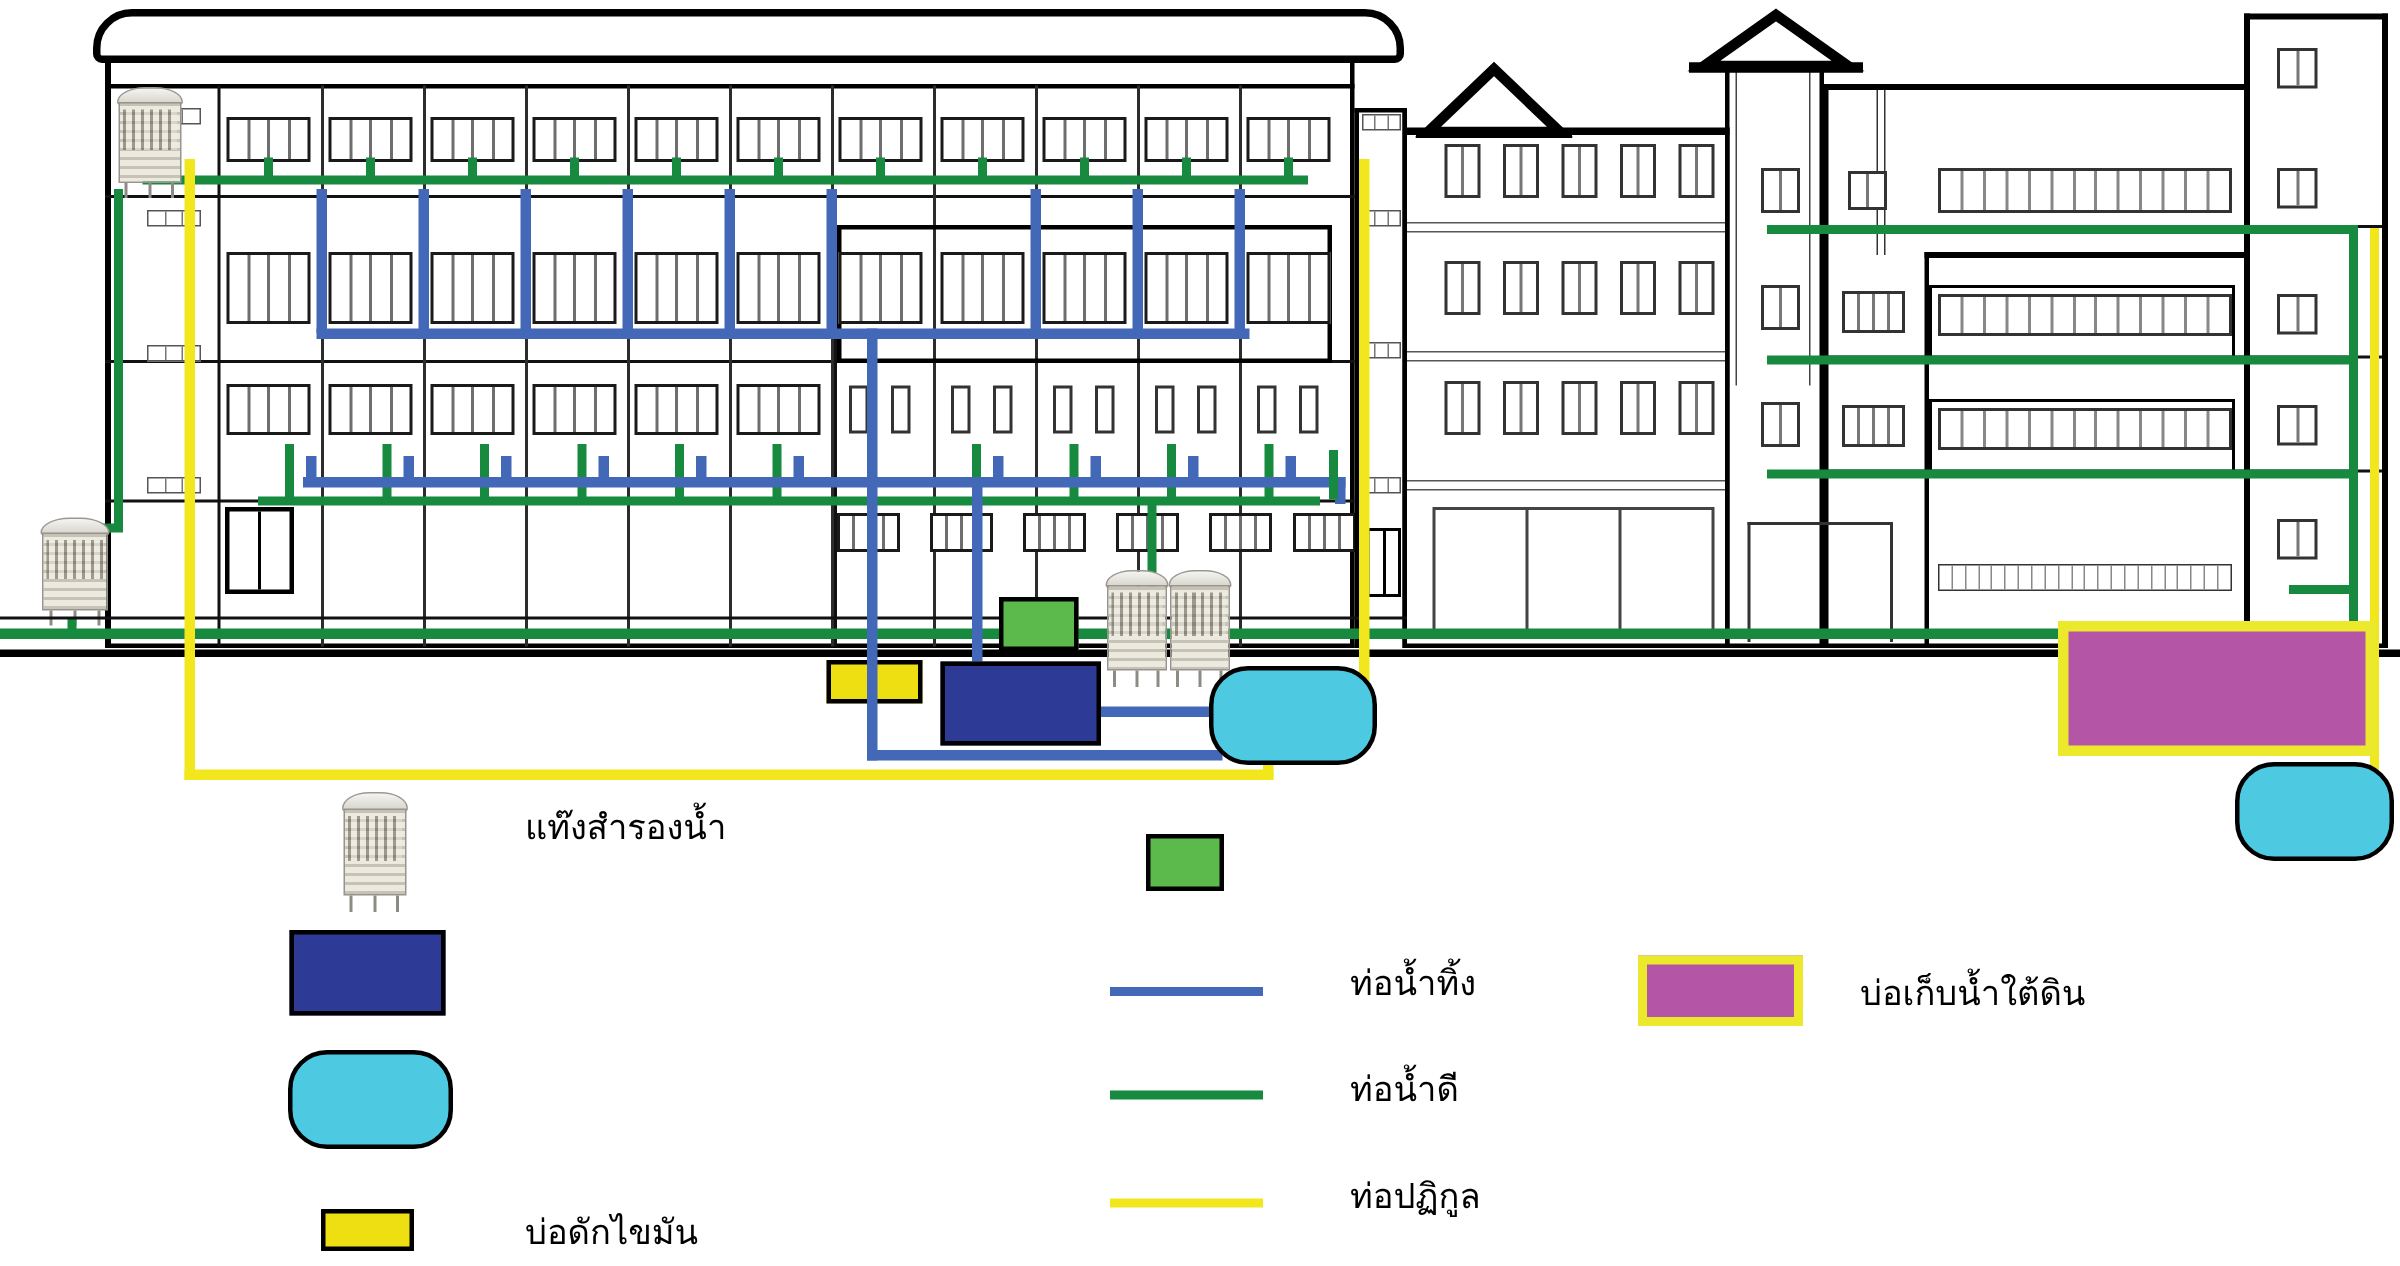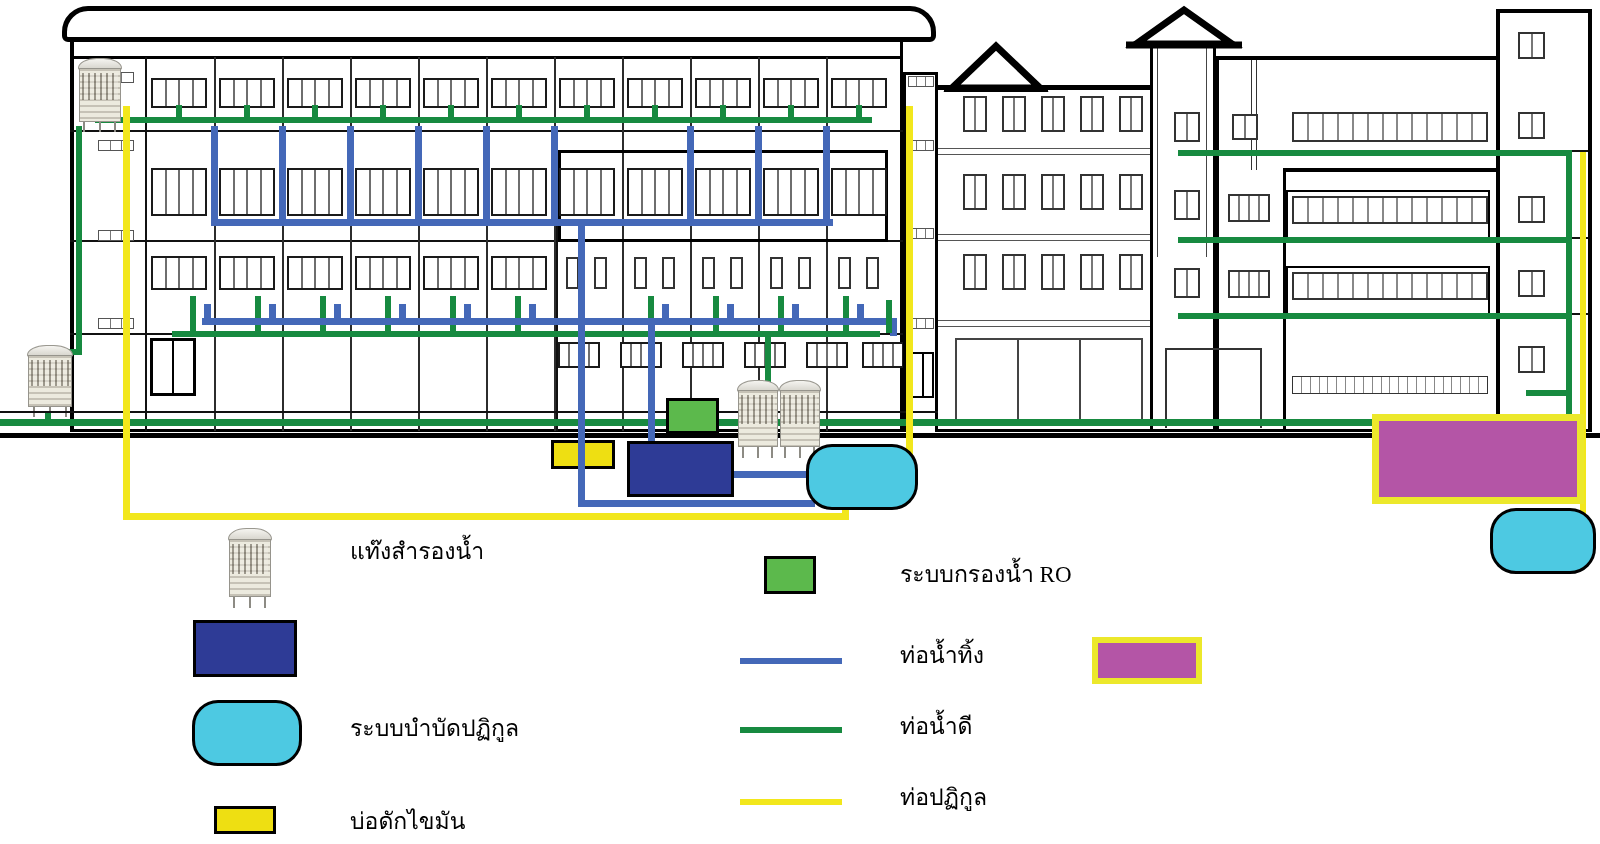--- a/index.html
+++ b/index.html
@@ -24,38 +24,37 @@
           <div style="position: absolute; bottom: 0px; left: 12%; width: 2px; height: 11px; background: rgb(141, 139, 132);"></div>
           <div style="position: absolute; bottom: 0px; left: 47%; width: 2px; height: 11px; background: rgb(141, 139, 132);"></div>
           <div style="position: absolute; bottom: 0px; left: 82%; width: 2px; height: 11px; background: rgb(141, 139, 132);"></div>
         </div>
       </div>
     <span class="legend-label" style="left:350px;top:533px;">แท๊งสำรองน้ำ</span>
 
     <div class="abs" style="left:193px;top:620px;width:104px;height:57px;border:3px solid #000;background:#2e3b96;"></div>
 
     <div class="abs" style="left:192px;top:700px;width:110px;height:66px;border:3px solid #000;border-radius:26px;background:#4dc9e2;"></div>
-    <span class="legend-label" style="left:350px;top:710px;">ระบบบำบัดปฏิกูล</span>
 
     <div class="abs" style="left:214px;top:806px;width:62px;height:28px;border:3px solid #000;background:#eedf12;"></div>
     <span class="legend-label" style="left:350px;top:803px;">บ่อดักไขมัน</span>
 
     <div class="abs" style="left:764px;top:556px;width:52px;height:38px;border:3px solid #000;background:#5cb94c;"></div>
-    <span class="legend-label" style="left:900px;top:556px;">ระบบกรองน้ำ RO</span>
 
     <div class="abs" style="left:740px;top:658px;width:102px;height:6px;background:#4468b8;"></div>
     <span class="legend-label" style="left:900px;top:637px;">ท่อน้ำทิ้ง</span>
 
     <div class="abs" style="left:740px;top:727px;width:102px;height:6px;background:#178a40;"></div>
     <span class="legend-label" style="left:900px;top:708px;">ท่อน้ำดี</span>
 
     <div class="abs" style="left:740px;top:799px;width:102px;height:6px;background:#f2e71c;"></div>
     <span class="legend-label" style="left:900px;top:779px;">ท่อปฏิกูล</span>
 
     <div class="abs" style="left:1092px;top:637px;width:110px;height:47px;border:6px solid #ece82b;background:#b455a6;"></div>
+    <span class="legend-label" style="left:1240px;top:644px;">บ่อเก็บน้ำใต้ดิน</span>
   </div>
 <div class="abs" style="left: 62px; top: 6px; width: 874px; height: 36px; background: rgb(255, 255, 255); border: 5px solid rgb(0, 0, 0); border-radius: 26px 26px 6px 6px;"></div>
     <div class="abs" style="left: 70px; top: 40px; width: 833px; height: 392px; border-left: 4px solid rgb(0, 0, 0); border-right: 3px solid rgb(0, 0, 0); border-bottom: 3px solid rgb(0, 0, 0);"></div>
     <div class="abs" style="left: 70px; top: 56px; width: 833px; height: 3px; background: rgb(0, 0, 0);"></div>
     <div class="abs" style="left: 70px; top: 130px; width: 833px; height: 2px; background: rgb(17, 17, 17);"></div>
     <div class="abs" style="left: 70px; top: 240px; width: 833px; height: 2px; background: rgb(17, 17, 17);"></div>
     <div class="abs" style="left: 70px; top: 333px; width: 833px; height: 2px; background: rgb(17, 17, 17);"></div>
     <div class="abs" style="left: 145px; top: 57px; width: 2px; height: 374px; background: rgb(17, 17, 17);"></div>
     <div class="abs" style="left: 556px; top: 130px; width: 2px; height: 301px; background: rgb(17, 17, 17);"></div>
     <div class="abs" style="left: 214px; top: 57px; width: 2px; height: 374px; background: rgb(44, 44, 44);"></div>

